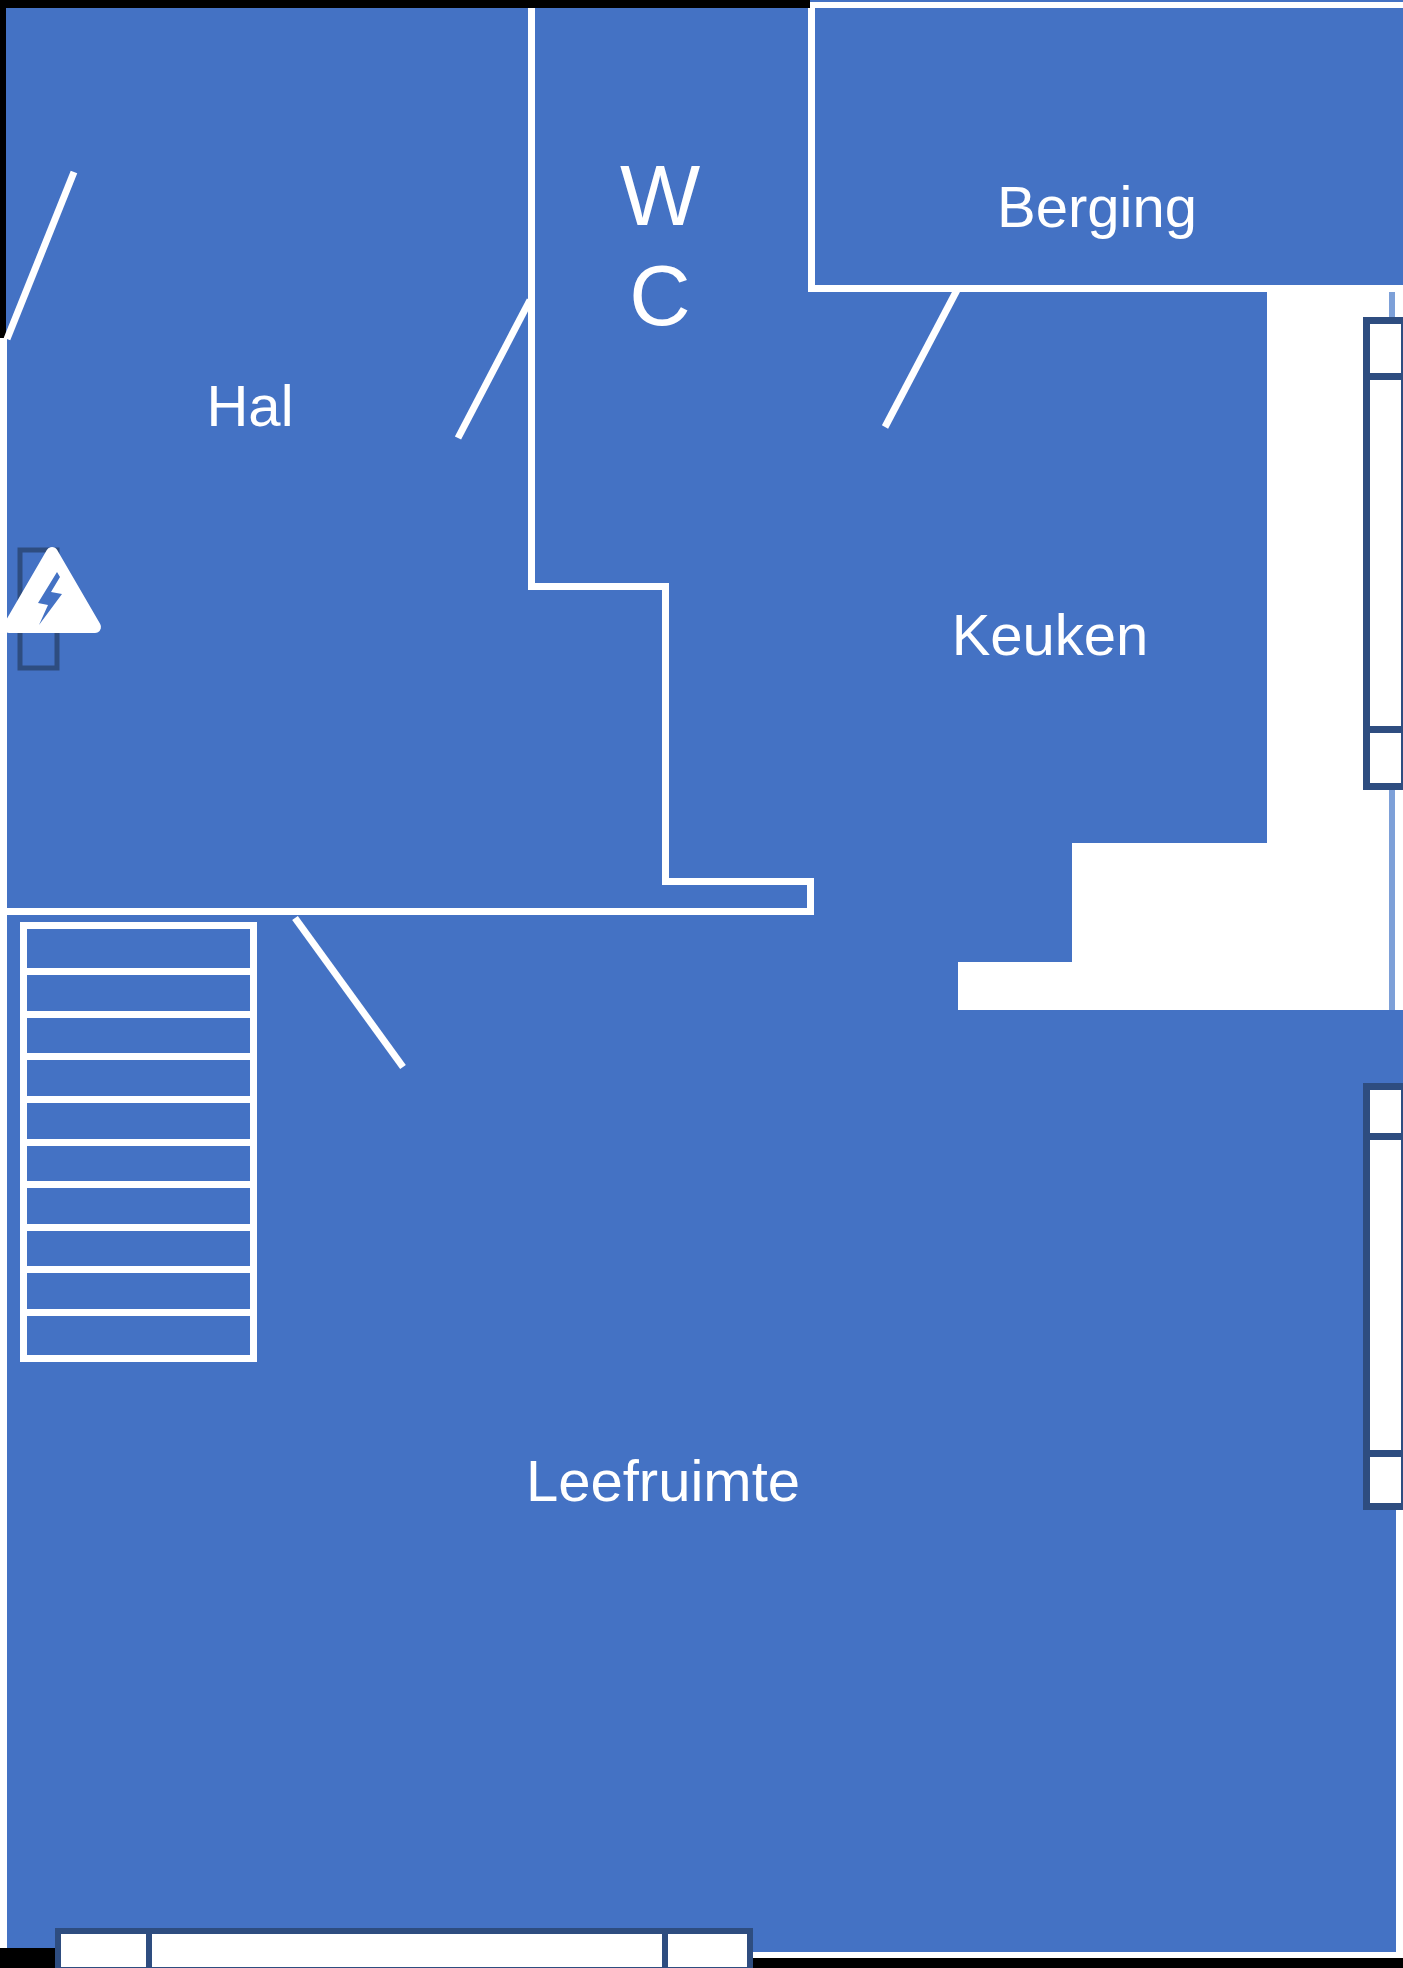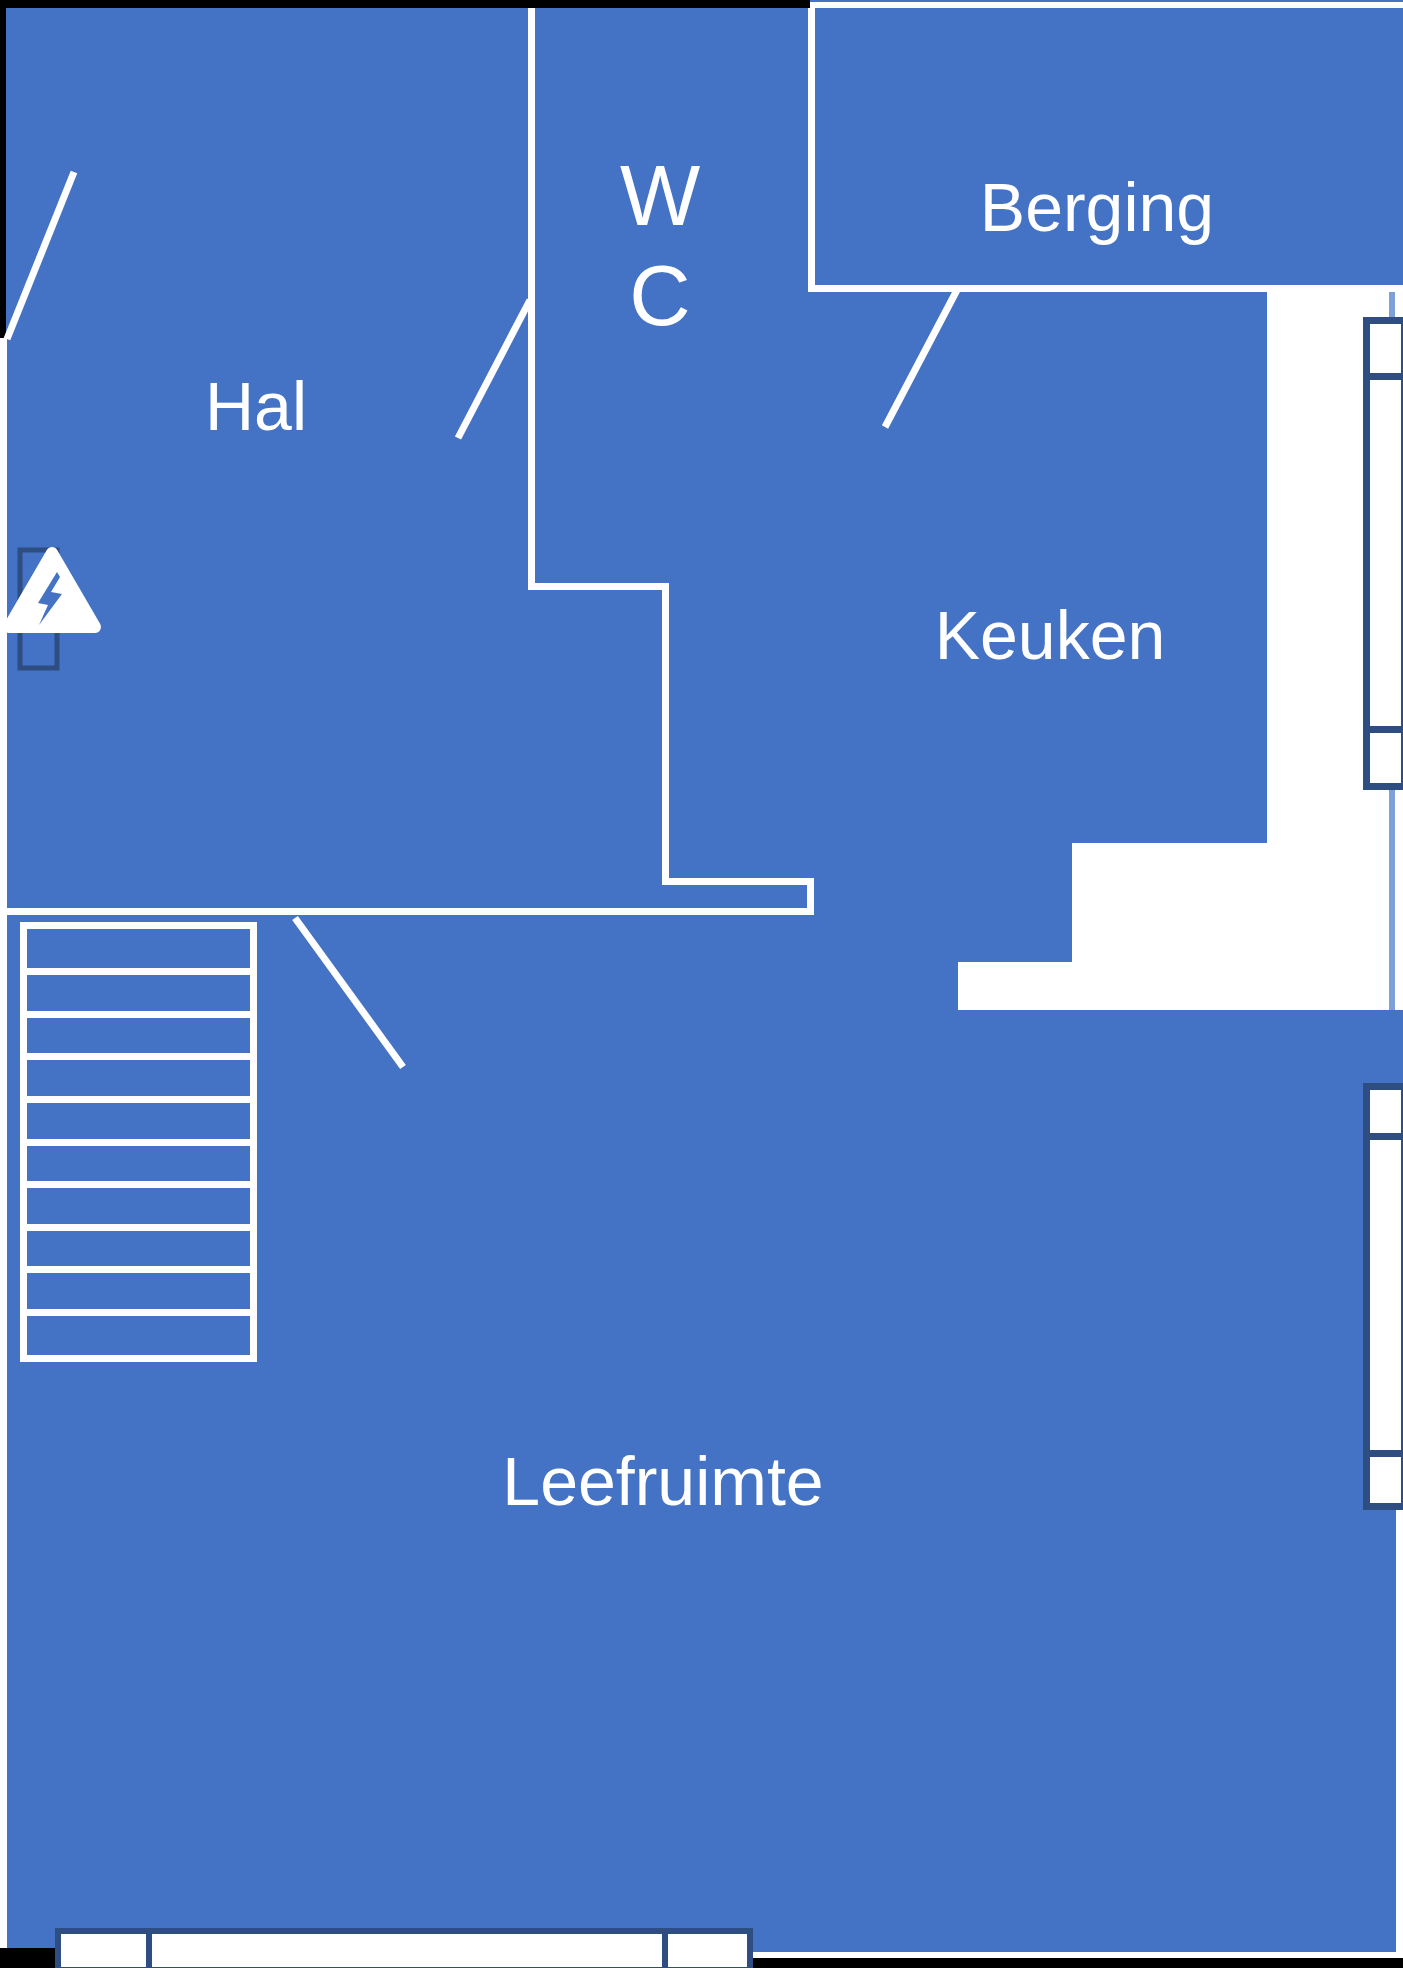--- a/index.html
+++ b/index.html
@@ -11,21 +11,21 @@
     font-family:"Liberation Sans", sans-serif;
   }
   .abs{position:absolute;}
   .wall{position:absolute;background:#ffffff;}
   .blackedge{position:absolute;background:#000000;}
   .whitezone{position:absolute;background:#ffffff;}
   .lightline{position:absolute;background:#7DA0D8;}
   .room-label{
     position:absolute;
     color:#ffffff;
-    font-size:68px;
+    font-size:58px;
     line-height:1.0;
     white-space:nowrap;
     transform:translate(-50%,-50%);
   }
   .wc-label{
     position:absolute;
     color:#ffffff;
     font-size:85px;
     line-height:100px;
     text-align:center;
@@ -113,21 +113,21 @@
     <line x1="957" y1="290" x2="885" y2="427" stroke="#ffffff" stroke-width="7"></line>
     <line x1="295" y1="918" x2="403" y2="1067" stroke="#ffffff" stroke-width="7"></line>
   </svg>
 
   <svg class="abs" style="left:0px;top:530px;" width="130" height="160" viewBox="0 0 130 160">
     <rect x="20" y="20" width="37" height="118" fill="none" stroke="#2E4D80" stroke-width="5"></rect>
     <path d="M52 23 L95 97 L9 97 Z" fill="#ffffff" stroke="#ffffff" stroke-width="12" stroke-linejoin="round"></path>
     <path d="M57 42 L38 73 L48 75 L39 95 L62 64 L51 62 L60 47 Z" fill="#4472C4"></path>
   </svg>
 
-  <div class="room-label" style="left:256px;top:406px;">Hal</div>
+  <div class="room-label" style="left:250px;top:406px;">Hal</div>
 
   <div class="wc-label" style="left:660px;top:246px;">
     <div>W</div>
     <div>C</div>
   </div>
 
   <div class="room-label" style="left:1097px;top:207px;">Berging</div>
 
   <div class="room-label" style="left:1050px;top:591px;margin-top:44px;">Keuken</div>
 

